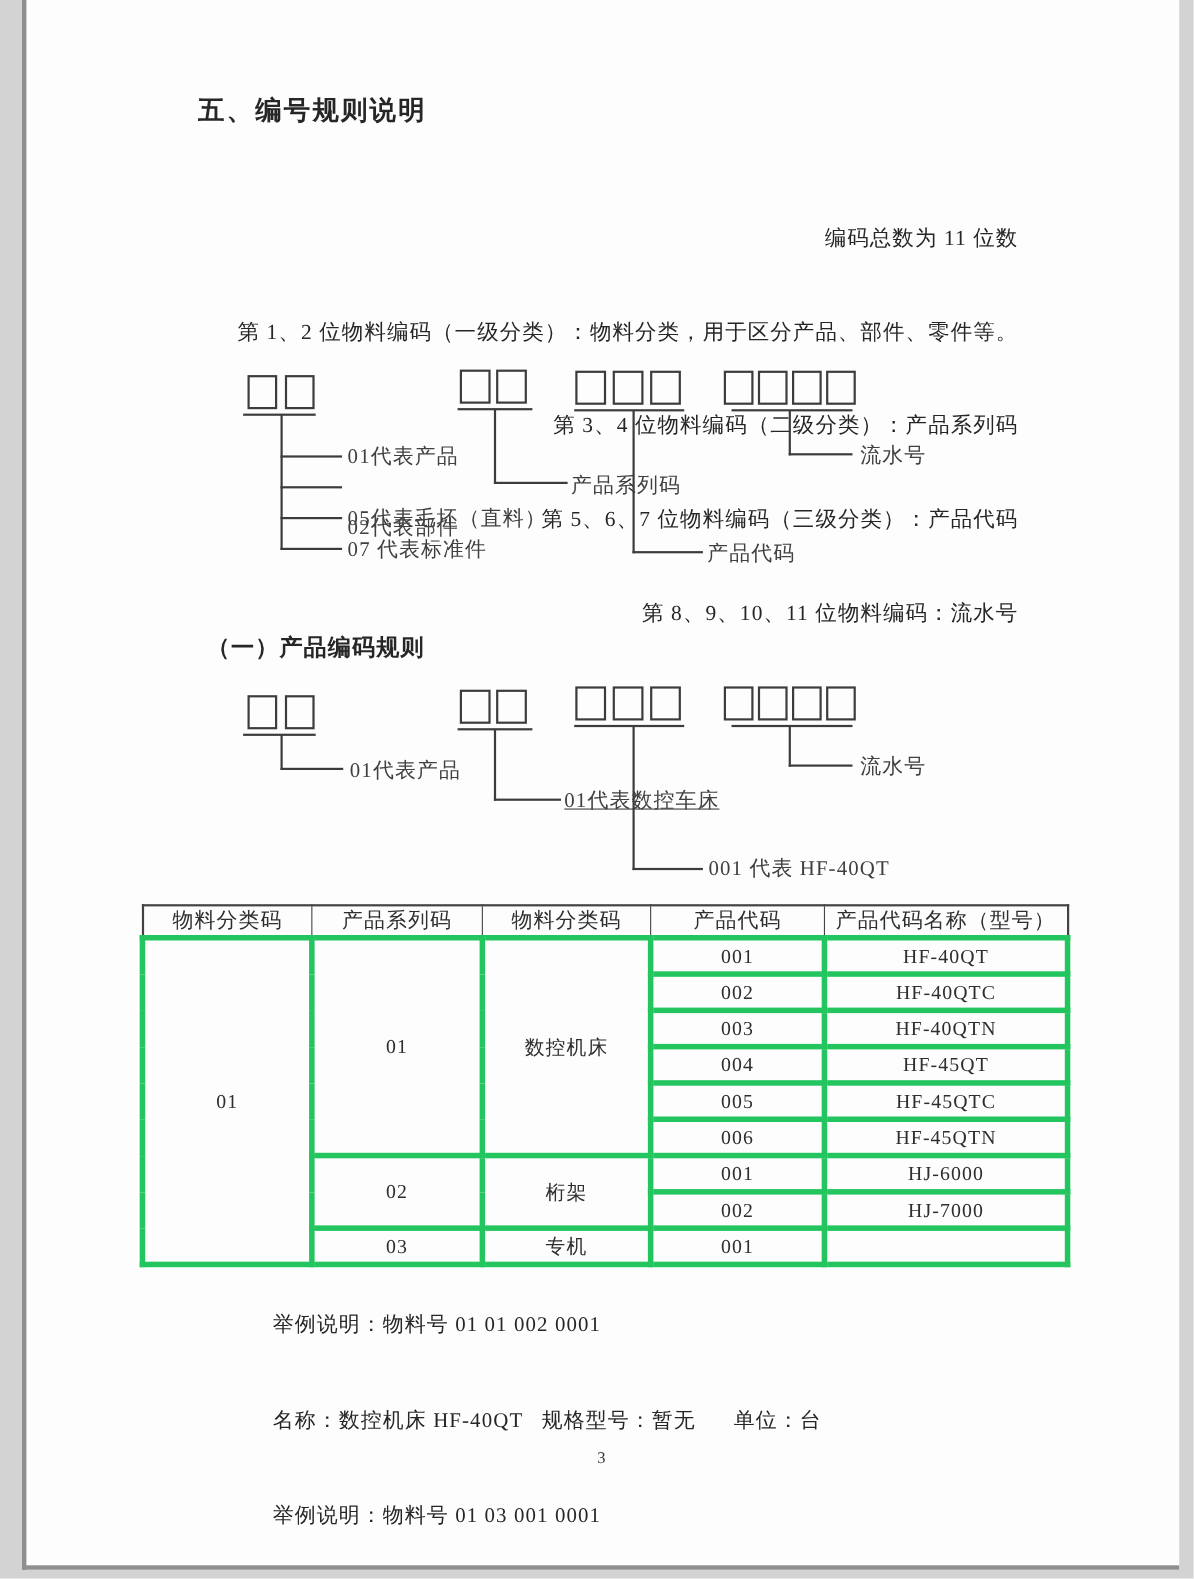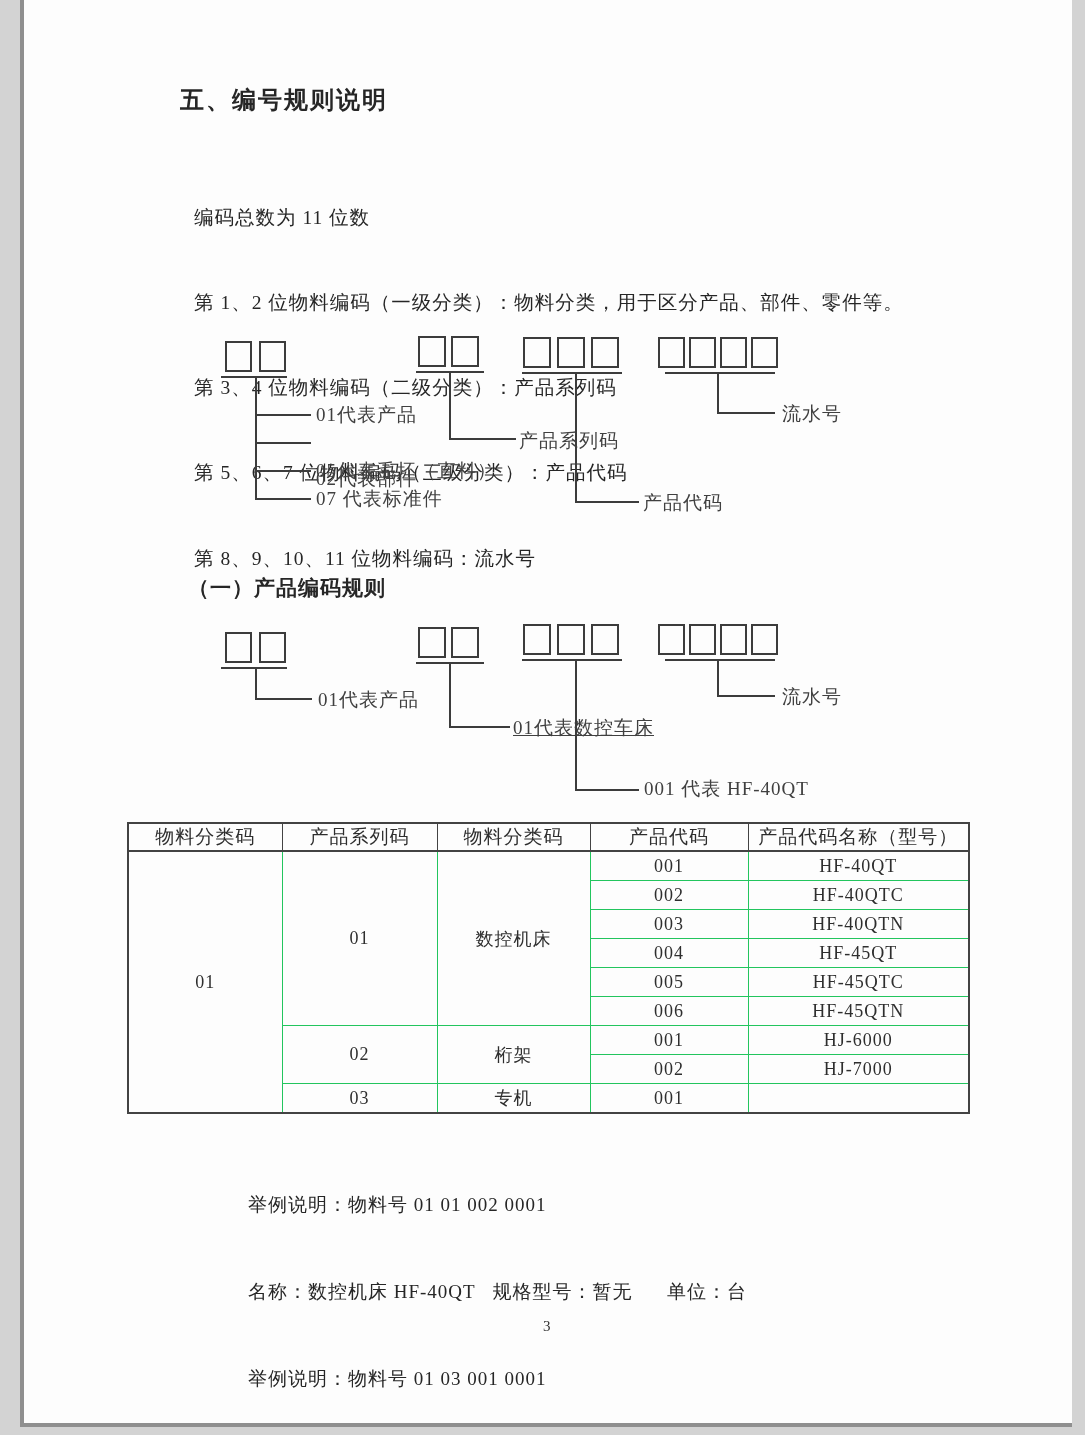--- a/index.html
+++ b/index.html
@@ -52,39 +52,39 @@
     width:841px;border-collapse:collapse;table-layout:fixed;
     border:2px solid #434343;
     font-size:18px;color:#2e2e2e;
   }
   table.codes th{
     font-size:19px;font-weight:normal;letter-spacing:1px;
     height:26px;border:1px solid #434343;border-bottom:2px solid #434343;
     text-align:center;padding:0;
   }
   table.codes td{
-    height:28px;border:1px solid #22c55e;
+    height:28px;border:5px solid #22c55e;
     text-align:center;vertical-align:middle;padding:0;
     letter-spacing:1px;
   }
   .examples{
     font-size:19px;line-height:29px;letter-spacing:1px;
     white-space:pre;
   }
   .examples .eline{height:29px;}
   .page-num{font-size:15px;color:#333;}
 </style>
 </head>
 <body>
 
 <div class="page">
 
   <div class="abs doc-title" style="left:156px;top:84px;">五、编号规则说明</div>
 
-  <div class="abs intro" style="left:170px;top:147px;">
+  <div class="abs intro" style="left:192px;top:147px;text-align:right;">
     <div class="iline">编码总数为 11 位数</div>
     <div class="iline">第 1、2 位物料编码（一级分类）：物料分类，用于区分产品、部件、零件等。</div>
     <div class="iline">第 3、4 位物料编码（二级分类）：产品系列码</div>
     <div class="iline">第 5、6、7 位物料编码（三级分类）：产品代码</div>
     <div class="iline">第 8、9、10、11 位物料编码：流水号</div>
   </div>
 
   <div>
 
     <div class="dbox" style="left:201px;top:341px;"></div>

